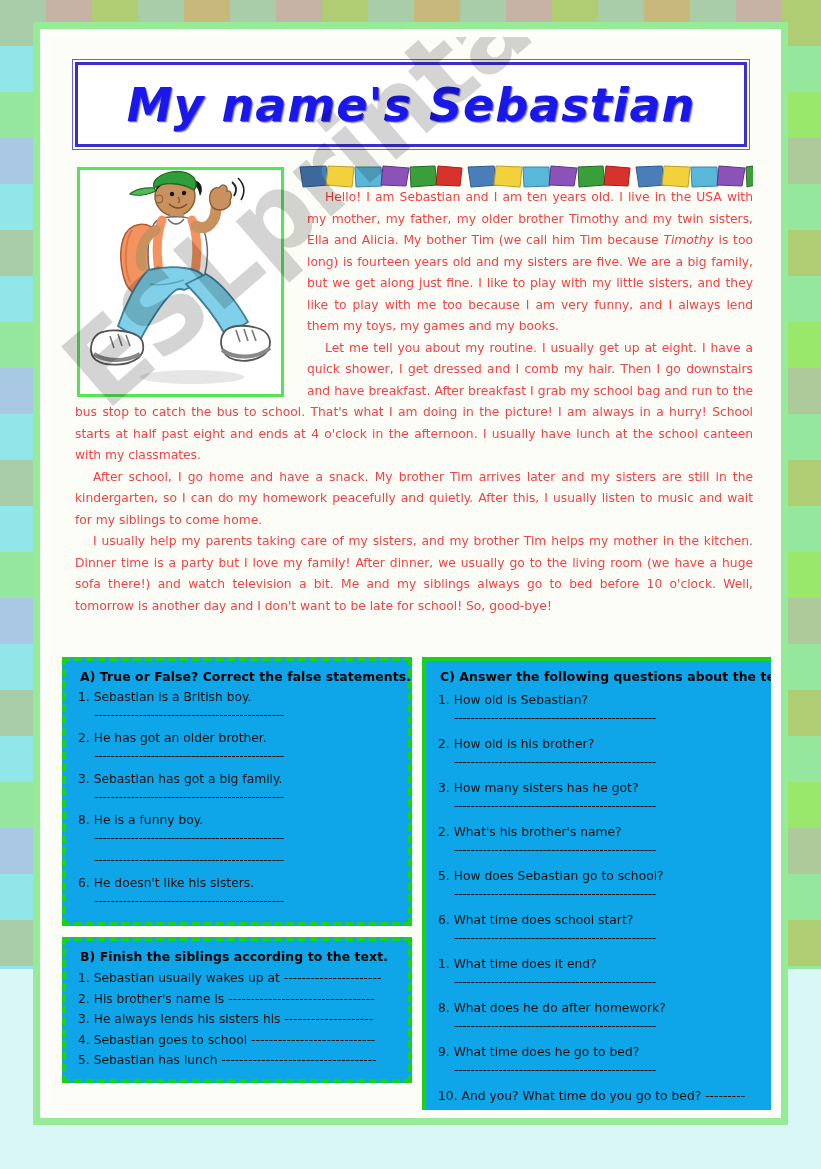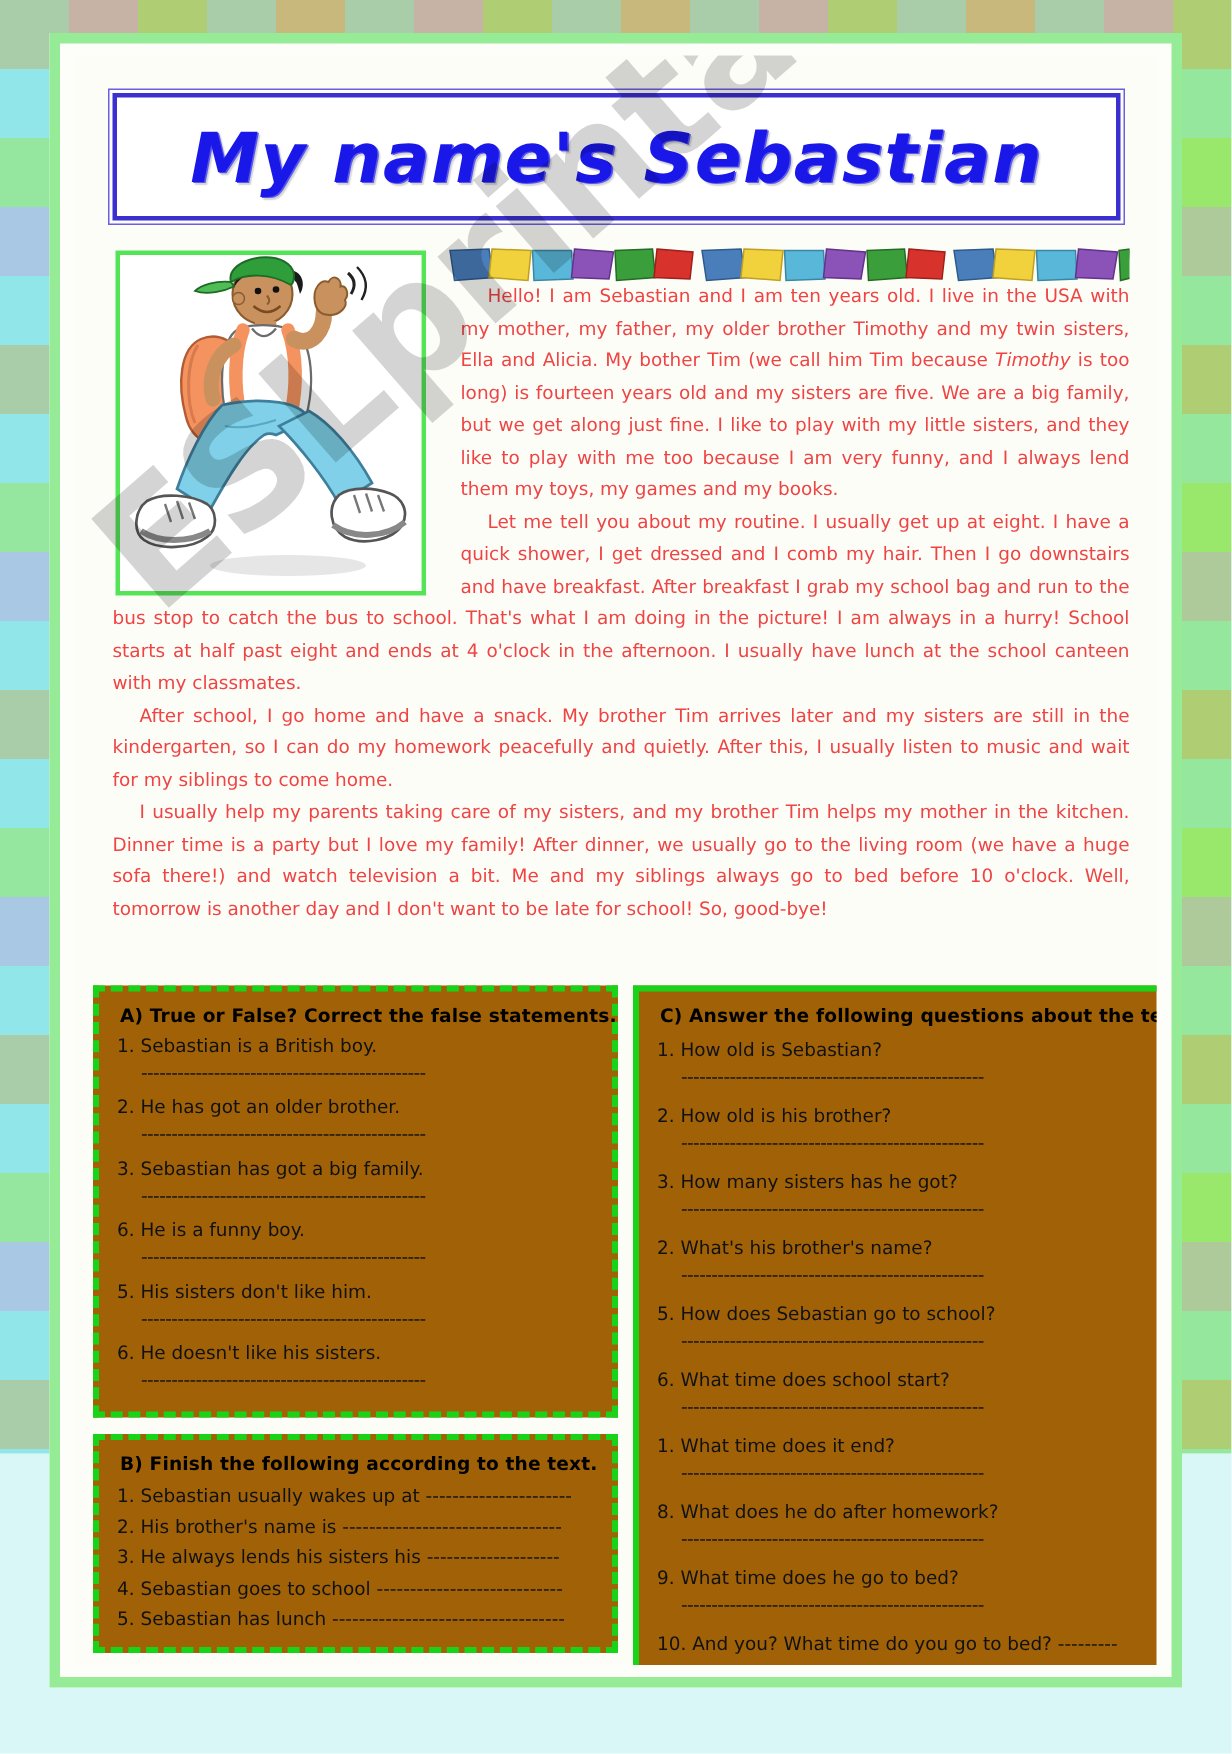--- a/index.html
+++ b/index.html
@@ -113,21 +113,21 @@
   
   #cols{
     position:absolute;left:12px;top:620px;
     width:718px;height:470px;
     z-index:20;
     display:flex;gap:10px;
   }
   .colL{width:350px;display:flex;flex-direction:column;gap:11px;}
   .colR{width:355px;}
   .exbox{
-    background:#a16207;
+    background:#0ea5e9;
     box-sizing:border-box;
     padding:8px 10px 8px 12px;
   }
   .dashed{
     border:4px dashed #18d318;
   }
   .solid{
     border:4px solid #18d318;
     height:100%;
   }
@@ -279,32 +279,31 @@
 
             <p class="q">1. Sebastian is a British boy.</p>
             <p class="blank">-----------------------------------------------</p>
 
             <p class="q">2. He has got an older brother.</p>
             <p class="blank">-----------------------------------------------</p>
 
             <p class="q">3. Sebastian has got a big family.</p>
             <p class="blank">-----------------------------------------------</p>
 
-            <p class="q">6. He is a funny boy.</p>
-            <p class="blank">-----------------------------------------------</p>
-
-            <p class="q">5. His sisters don't like him.</p>
+            <p class="q">8. He is a funny boy.</p>
+            <p class="blank">-----------------------------------------------</p>
+
             <p class="blank">-----------------------------------------------</p>
 
             <p class="q">6. He doesn't like his sisters.</p>
             <p class="blank">-----------------------------------------------</p>
           </div>
 
           <div class="exbox dashed spB">
-            <p class="exhead">B) Finish the following according to the text.</p>
+            <p class="exhead">B) Finish the siblings according to the text.</p>
             <p class="q">1. Sebastian usually wakes up at ----------------------</p>
             <p class="q">2. His brother's name is ---------------------------------</p>
             <p class="q">3. He always lends his sisters his --------------------</p>
             <p class="q">4. Sebastian goes to school ----------------------------</p>
             <p class="q">5. Sebastian has lunch -----------------------------------</p>
           </div>
 
         </div>
 
         <div class="colR">

